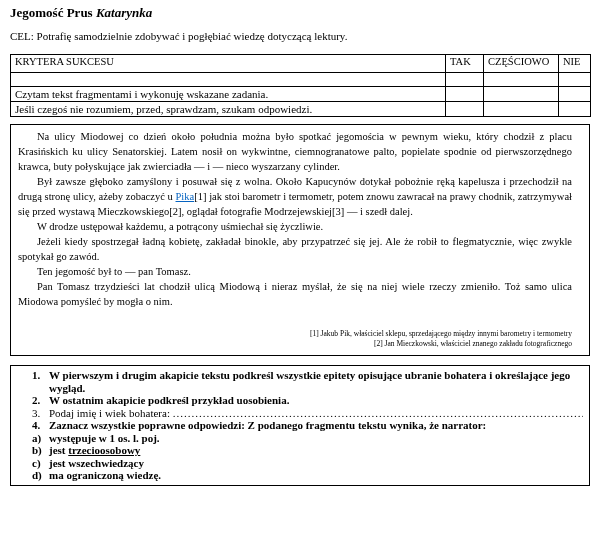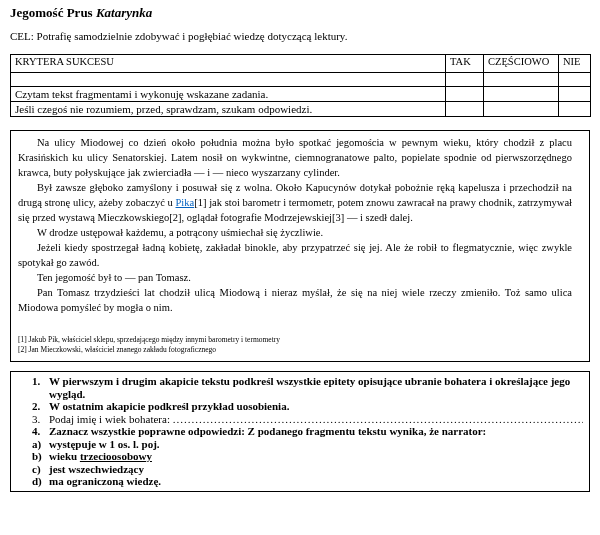--- a/index.html
+++ b/index.html
@@ -13,25 +13,25 @@
   .goal{margin-top:9px;font-size:11px}
 
   table.criteria{border-collapse:collapse;width:100%;margin-top:12px;table-layout:fixed}
   table.criteria th,table.criteria td{border:1px solid #000;padding:1px 4px;vertical-align:top;overflow:hidden}
   table.criteria th{font-weight:normal;text-align:left;font-size:10.5px;height:15px}
   table.criteria td{font-size:11px}
   tr.empty-row td{height:11px}
   .col-text{width:435px}.col-tak{width:38px}.col-czes{width:75px}.col-nie{width:32px}
 
   .box{border:1px solid #000}
-  .excerpt{margin-top:13px;padding:4px 17px 6px 7px;font-size:10.5px;line-height:15px;text-align:justify}
+  .excerpt{margin-top:7px;padding:4px 17px 6px 7px;font-size:10.5px;line-height:15px;text-align:justify}
   .para{text-indent:19px}
   .link{color:var(--link,#0563C1);text-decoration:underline;cursor:pointer}
   .u{text-decoration:underline}
-  .footnotes{margin-top:20px;font-size:7.5px;line-height:10px;text-align:left}
+  .footnotes{margin-top:20px;font-size:7.5px;line-height:10px;text-align:right}
 
   .tasks{margin-top:9px;padding:3px 6px;font-size:11px;line-height:12.5px}
   .titem{display:flex}
   .titem .num{flex:none;width:17px;margin-left:15px}
   .titem .txt{flex:1;min-width:0}
   .bold{font-weight:bold}
   .nowrap{white-space:nowrap;overflow:hidden}
   .dots{letter-spacing:1px}
 </style>
 </head>
@@ -117,21 +117,21 @@
           <span class="txt"><span>Zaznacz wszystkie poprawne odpowiedzi: Z podanego fragmentu tekstu wynika, że narrator:</span></span>
         </div>
       </div>
     <div>
         <div class="titem bold">
           <span class="num">a)</span>
           <span class="txt"><span>występuje w 1 os. l. poj.</span></span>
         </div>
         <div class="titem bold">
           <span class="num">b)</span>
-          <span class="txt"><span>wieku </span><span class="u">trzecioosobowy</span></span>
+          <span class="txt"><span>jest </span><span class="u">trzecioosobowy</span></span>
         </div>
         <div class="titem bold">
           <span class="num">c)</span>
           <span class="txt"><span>jest wszechwiedzący</span></span>
         </div>
         <div class="titem bold">
           <span class="num">d)</span>
           <span class="txt"><span>ma ograniczoną wiedzę.</span></span>
         </div>
       </div>

